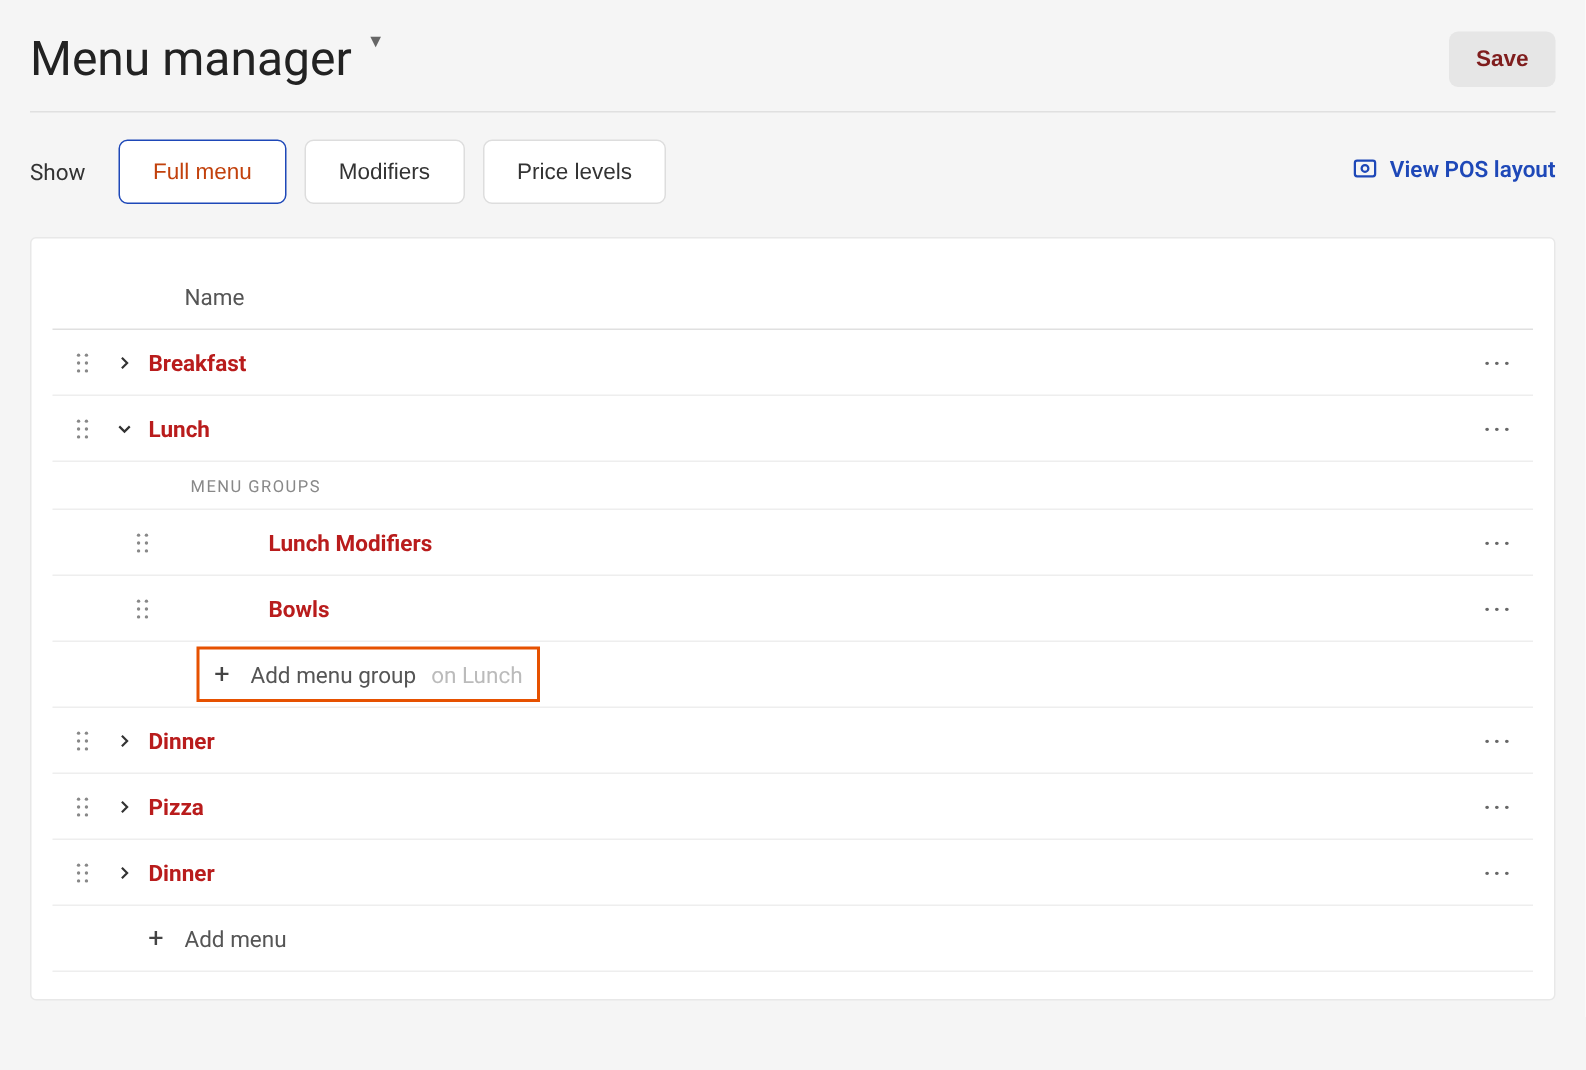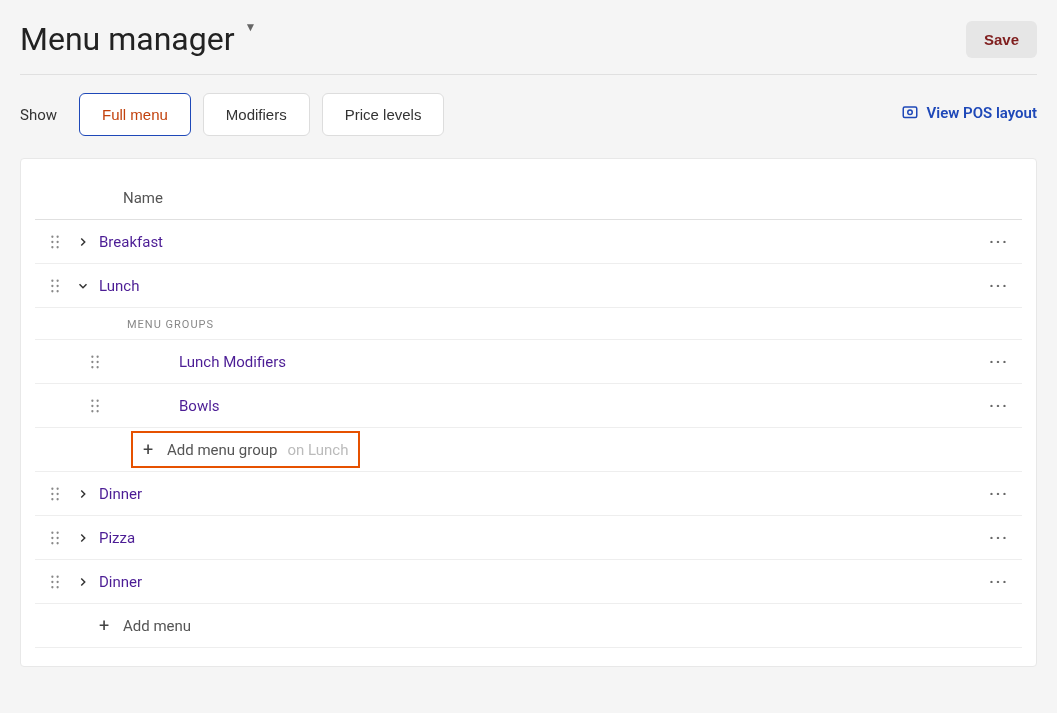--- a/index.html
+++ b/index.html
@@ -32,21 +32,21 @@
     .tab { background: #fff; border: 1px solid #ddd; border-radius: 6px; padding: 12px 22px; font-size: 15px; color: #333; cursor: pointer; }
     .tab.active { border: 1.5px solid #1e48b8; color: #c2410c; }
     .spacer { flex: 1; }
     .pos-link { display: inline-flex; gap: 8px; color: #1e48b8; font-weight: 600; font-size: 15px; cursor: pointer; }
     .panel { background: #fff; border: 1px solid #e8e8e8; border-radius: 4px; padding: 18px 14px; }
     .table-header { display: flex; align-items: center; padding: 12px 8px 12px 88px; border-bottom: 1px solid #e0e0e0; color: #555; font-size: 15px; }
     .menu-row { display: flex; align-items: center; border-bottom: 1px solid #eee; padding: 0 8px; min-height: 44px; font-size: 15px; }
     .drag { width: 24px; display:flex; justify-content:center; color:#888; }
     .chev { width: 32px; display:flex; justify-content:center; cursor:pointer; }
     .chev svg { stroke: #333; }
-    .menu-name { flex: 1; color: #4c1d95; font-weight: 400; }
+    .menu-name { flex: 1; color: #b91c1c; font-weight: 700; }
     .more { width: 30px; display:flex; justify-content:center; cursor:pointer; color:#666; letter-spacing:2px; font-weight:bold; }
     .indent-1 .drag { margin-left: 40px; }
     .indent-1 .chev { width: 0; }
     .indent-1 .menu-name { padding-left: 72px; }
     .group-label-row { border-bottom: 1px solid #eee; padding: 10px 8px 8px 92px; color: #888; font-size: 11px; letter-spacing: 1px; }
     .add-row { display:flex; align-items:center; border-bottom:1px solid #eee; min-height:44px; padding: 0 8px; }
     .add-row.highlight .add-inner { border: 2.5px solid #e65100; padding: 6px 10px 6px 6px; margin-left: 88px; }
     .add-inner { display: inline-flex; align-items: center; gap: 10px; padding: 6px 0; margin-left: 52px; color: #555; font-size: 15px; }
     .plus { font-size: 18px; font-weight: 400; color: #444; width: 18px; text-align:center; }
     .add-suffix { color: #bbb; margin-left: 0; }

